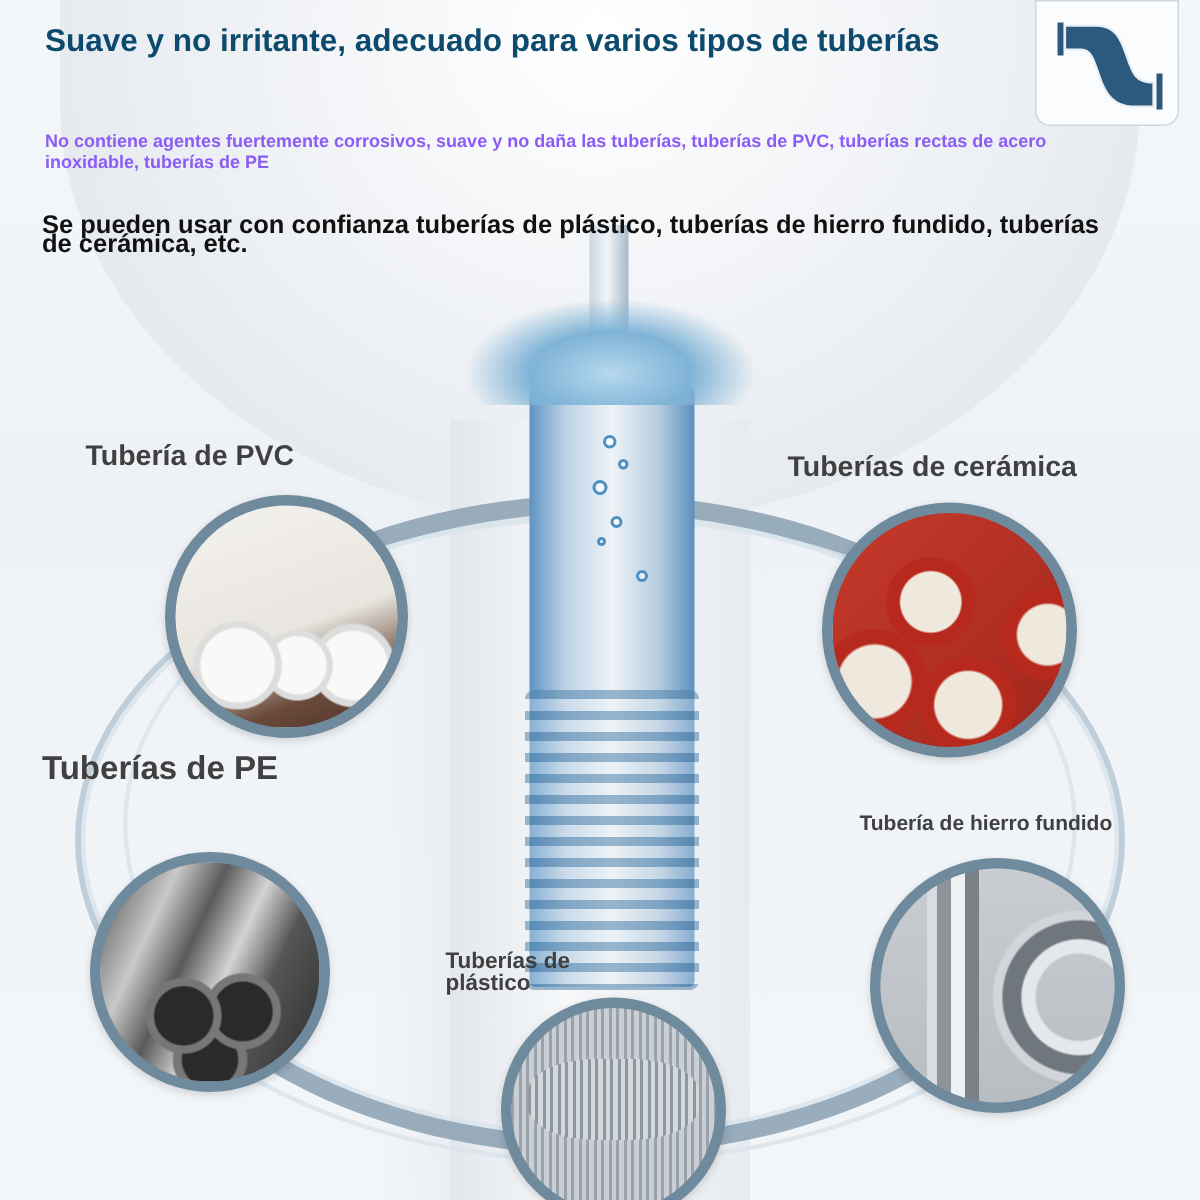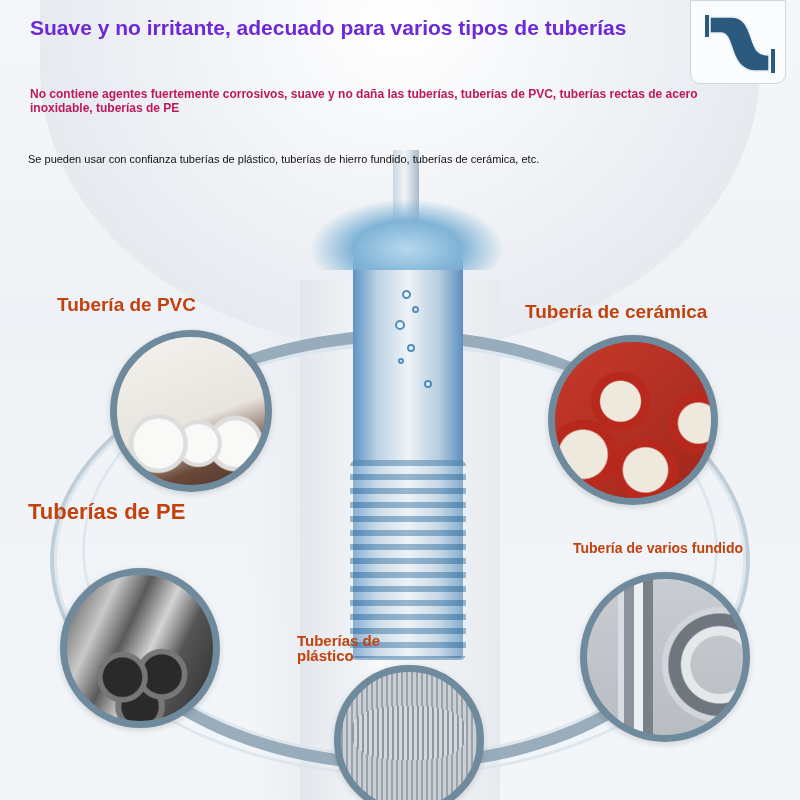--- a/index.html
+++ b/index.html
@@ -53,41 +53,41 @@
     position: absolute; left: 350px; top: 460px; width: 116px; height: 200px;
     background: repeating-linear-gradient(180deg, rgba(80,130,170,.55) 0 6px, rgba(235,242,247,.3) 6px 14px);
     border-radius: 6px;
   }
   .bubble { position: absolute; border-radius: 50%; border: 2px solid #4e8fc2; background: rgba(255,255,255,.6); }
 
   
   .title {
     position: absolute; left: 30px; top: 16px; width: 640px;
     font-family: "Liberation Sans", sans-serif; font-weight: bold;
-    font-size: 21px; line-height: 24px; color: #6d28d9;
+    font-size: 21px; line-height: 24px; color: #0c4a6e;
   }
   .desc1 {
     position: absolute; left: 30px; top: 87px; width: 720px;
     font-family: "Liberation Sans", sans-serif; font-weight: bold;
-    font-size: 12px; line-height: 14px; color: #be185d;
+    font-size: 12px; line-height: 14px; color: #8b5cf6;
   }
   .desc2 {
-    position: absolute; left: 28px; top: 153px; width: 720px;
-    font-family: "Liberation Sans", sans-serif; font-weight: normal;
-    font-size: 11px; line-height: 13px; color: #111;
+    position: absolute; left: 28px; top: 143px; width: 720px;
+    font-family: "Liberation Sans", sans-serif; font-weight: bold;
+    font-size: 17px; line-height: 13px; color: #111;
   }
   .logo {
     position: absolute; left: 690px; top: 0; width: 96px; height: 84px;
     border: 1px solid #d0d5da; border-radius: 0 0 10px 10px;
     background: #fbfcfd;
   }
 
   
   .label {
-    position: absolute; font-family: "Liberation Sans", sans-serif; font-weight: bold; color: #c2410c;
+    position: absolute; font-family: "Liberation Sans", sans-serif; font-weight: bold; color: #404040;
   }
   .lbl-pvc { left: 57px; top: 294px; font-size: 19px; }
   .lbl-ceramic { left: 525px; top: 301px; font-size: 19px; }
   .lbl-pe { left: 28px; top: 499px; font-size: 22px; }
   .lbl-iron { left: 573px; top: 540px; font-size: 14px; }
   .lbl-plastic { left: 297px; top: 633px; font-size: 15px; line-height: 15px; width: 100px; }
 
   
   .circle {
     position: absolute; border-radius: 50%;
@@ -157,23 +157,23 @@
   <svg width="96" height="84" viewBox="0 0 96 84">
     <rect x="14" y="14" width="4" height="22" fill="#2c5a7e"></rect>
     <path d="M19 16 H40 C52 16 56 24 60 36 C64 48 66 54 78 54 V70 H64 C52 70 46 62 42 50 C38 38 36 32 30 32 H19 Z" fill="#2c5a7e" stroke="#e8eef3" stroke-width="1.5"></path>
     <rect x="80" y="48" width="4" height="24" fill="#2c5a7e"></rect>
   </svg>
 </div>
 
 <div class="label lbl-pvc">Tubería de PVC</div>
 <div class="circle c-pvc"></div>
 
-<div class="label lbl-ceramic">Tubería de cerámica</div>
+<div class="label lbl-ceramic">Tuberías de cerámica</div>
 <div class="circle c-ceramic"></div>
 
 <div class="label lbl-pe">Tuberías de PE</div>
 <div class="circle c-pe"></div>
 
-<div class="label lbl-iron">Tubería de varios fundido</div>
+<div class="label lbl-iron">Tubería de hierro fundido</div>
 <div class="circle c-iron"></div>
 
 <div class="label lbl-plastic">Tuberías de plástico</div>
 <div class="circle c-plastic"></div>
 
 </body></html>

